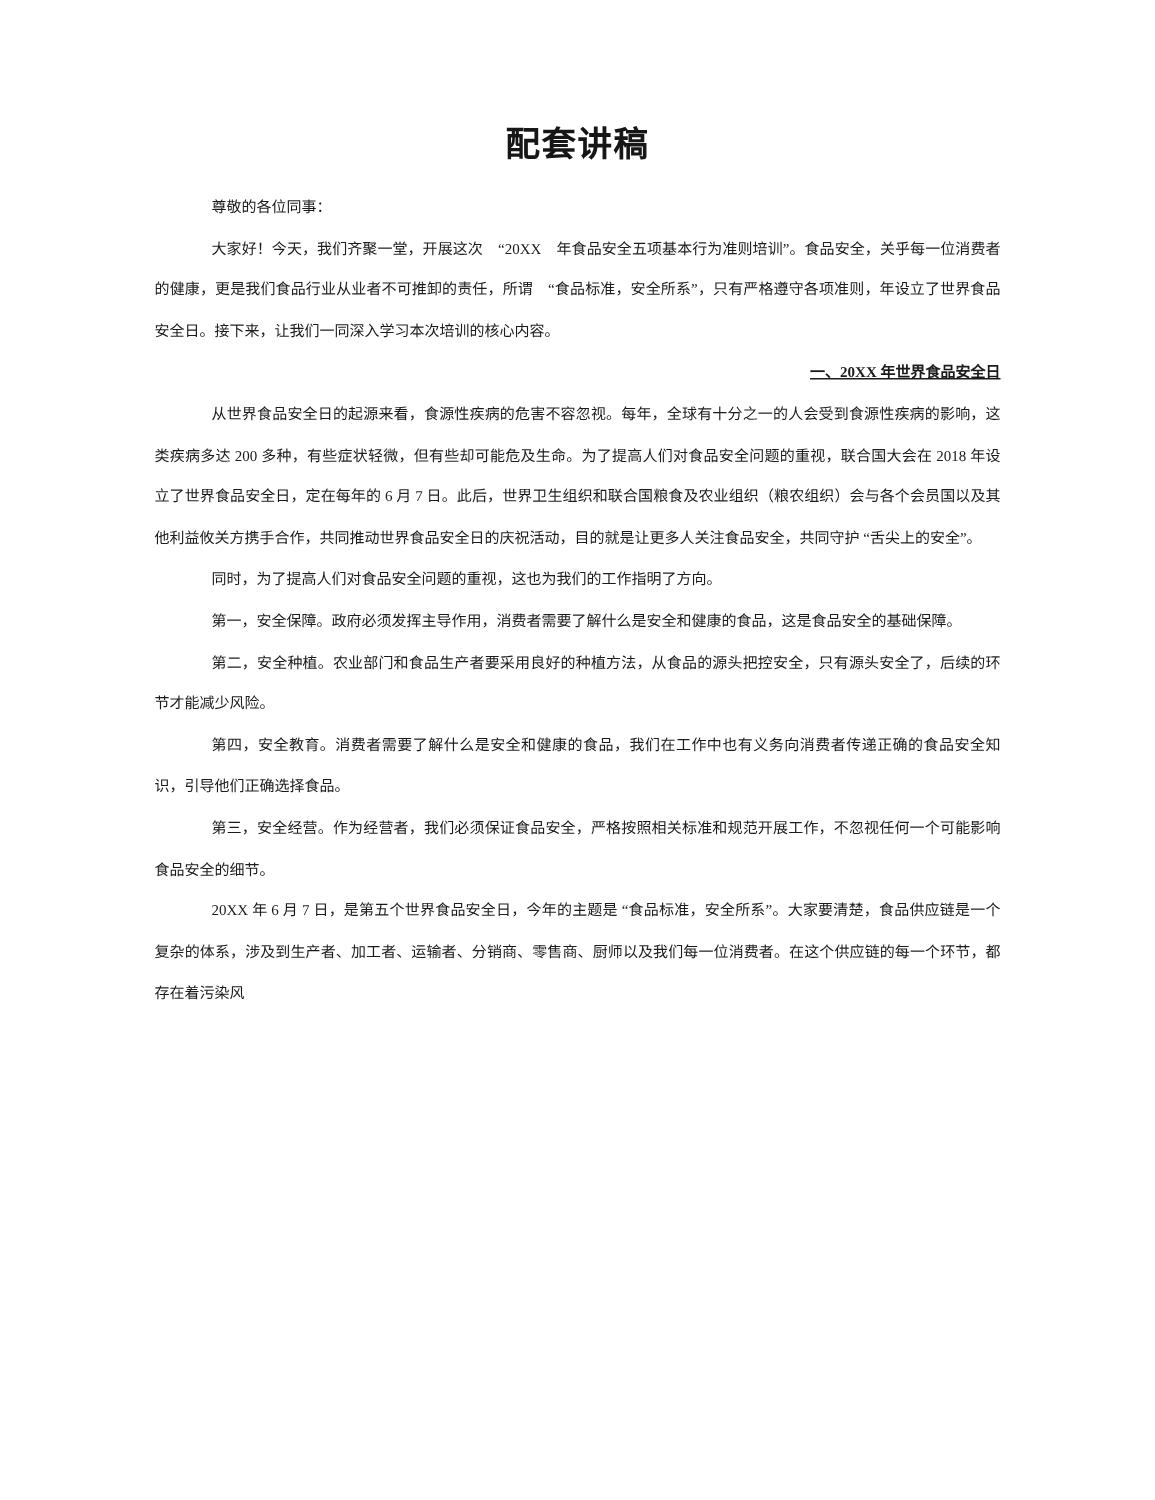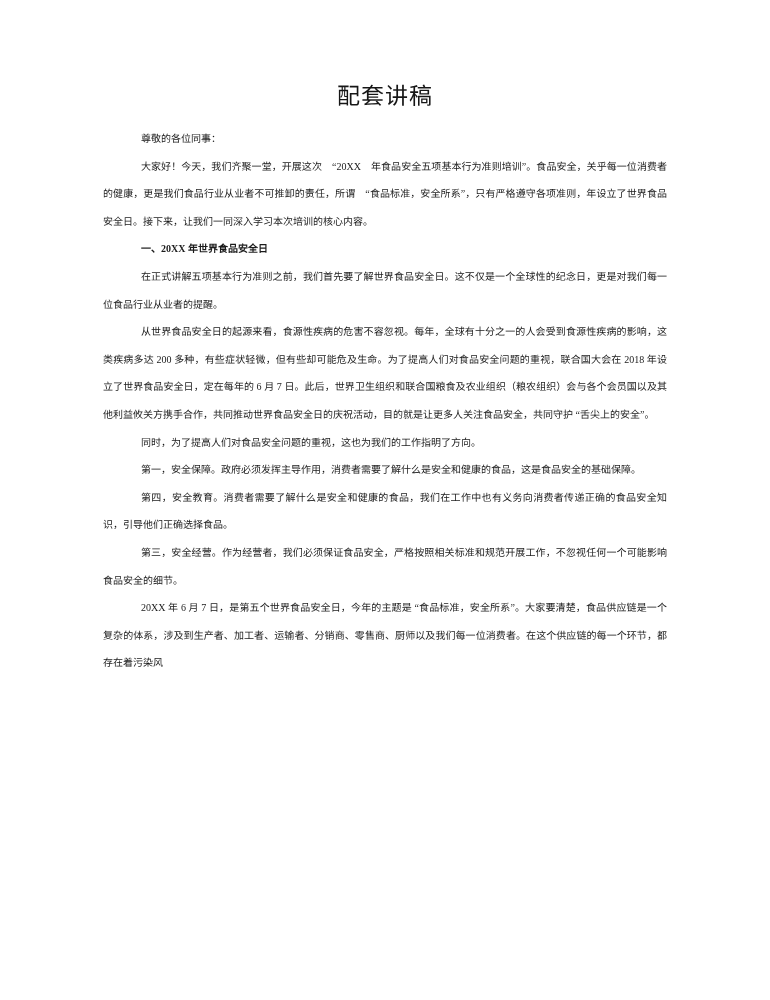--- a/index.html
+++ b/index.html
@@ -16,54 +16,55 @@
   .page {
     box-sizing: border-box;
     width: 770px;
     height: 1000px;
     background: #ffffff;
     padding: 82px 103px 0 103px;
   }
   .doc-title {
     margin: 0 0 13px 0;
     font-size: 23px;
-    font-weight: 400;
+    font-weight: 700;
     line-height: 30px;
     letter-spacing: 1px;
     text-align: center;
     color: #161616;
   }
   .doc-body {
     width: 564px;
   }
   .para {
     margin: 0;
     font-size: 10px;
     line-height: 27.6px;
     color: #1b1b1b;
     text-align: justify;
     text-justify: inter-character;
     text-indent: 38px;
     word-break: break-all;
   }
   .para.heading {
     font-weight: 700;
-    text-align: left;
+    text-align: right;
+    text-decoration: underline;
   }
 </style>
 </head>
 <body>
 
 <div class="page">
   <h1 class="doc-title">配套讲稿</h1>
   <div class="doc-body">
       <p class="para salutation">尊敬的各位同事：</p>
       <p class="para body">大家好！今天，我们齐聚一堂，开展这次　“20XX　年食品安全五项基本行为准则培训”。食品安全，关乎每一位消费者的健康，更是我们食品行业从业者不可推卸的责任，所谓　“食品标准，安全所系”，只有严格遵守各项准则，年设立了世界食品安全日。接下来，让我们一同深入学习本次培训的核心内容。</p>
       <p class="para heading">一、20XX 年世界食品安全日</p>
-      <p class="para body">在正式讲解五项基本行为准则之前，我们首先要了解世界食品安全日。这不仅是一个全球性的纪念日，更是对我们每一位食品行业从业者的提醒。</p>
       <p class="para body">从世界食品安全日的起源来看，食源性疾病的危害不容忽视。每年，全球有十分之一的人会受到食源性疾病的影响，这类疾病多达 200 多种，有些症状轻微，但有些却可能危及生命。为了提高人们对食品安全问题的重视，联合国大会在 2018 年设立了世界食品安全日，定在每年的 6 月 7 日。此后，世界卫生组织和联合国粮食及农业组织（粮农组织）会与各个会员国以及其他利益攸关方携手合作，共同推动世界食品安全日的庆祝活动，目的就是让更多人关注食品安全，共同守护 “舌尖上的安全”。</p>
       <p class="para body">同时，为了提高人们对食品安全问题的重视，这也为我们的工作指明了方向。</p>
       <p class="para body">第一，安全保障。政府必须发挥主导作用，消费者需要了解什么是安全和健康的食品，这是食品安全的基础保障。</p>
+      <p class="para body">第二，安全种植。农业部门和食品生产者要采用良好的种植方法，从食品的源头把控安全，只有源头安全了，后续的环节才能减少风险。</p>
       <p class="para body">第四，安全教育。消费者需要了解什么是安全和健康的食品，我们在工作中也有义务向消费者传递正确的食品安全知识，引导他们正确选择食品。</p>
       <p class="para body">第三，安全经营。作为经营者，我们必须保证食品安全，严格按照相关标准和规范开展工作，不忽视任何一个可能影响食品安全的细节。</p>
       <p class="para body">20XX 年 6 月 7 日，是第五个世界食品安全日，今年的主题是 “食品标准，安全所系”。大家要清楚，食品供应链是一个复杂的体系，涉及到生产者、加工者、运输者、分销商、零售商、厨师以及我们每一位消费者。在这个供应链的每一个环节，都存在着污染风</p>
     </div>
 </div>
 
 </body></html>

